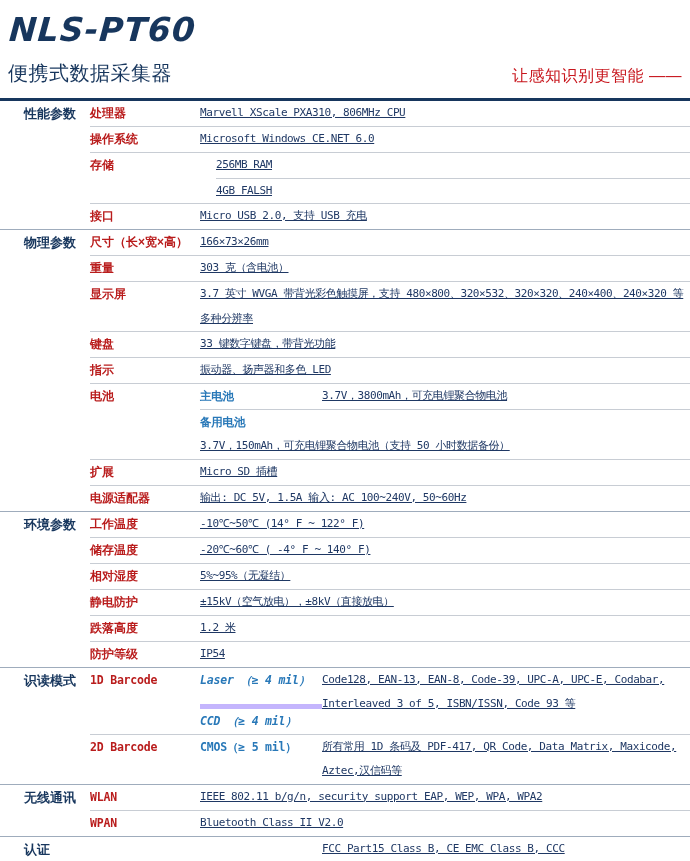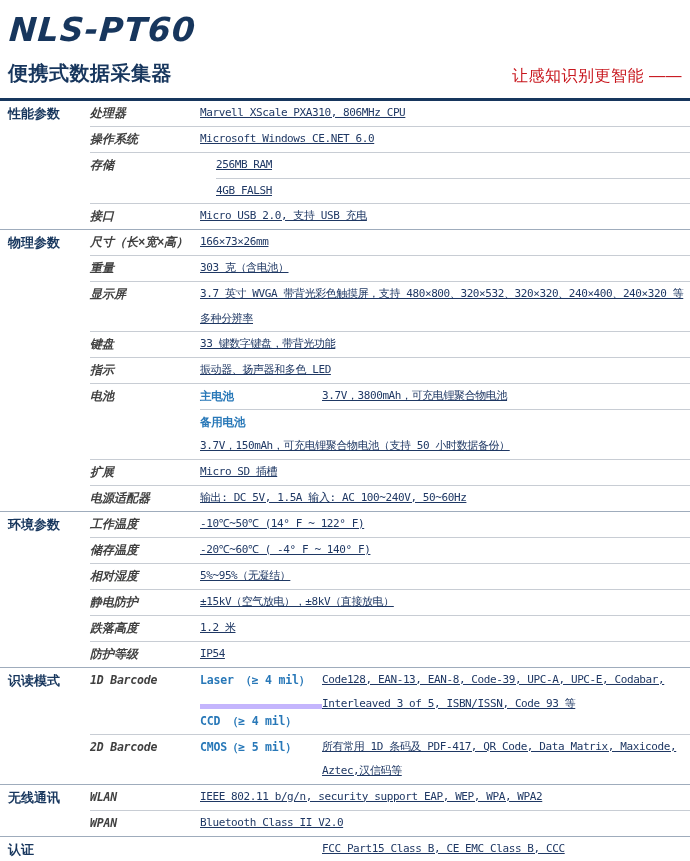--- a/index.html
+++ b/index.html
@@ -10,38 +10,38 @@
   }
   
   .header{padding:12px 8px 0 8px;}
   .model{
     font-family:"DejaVu Sans",sans-serif;
     font-style:italic;font-weight:700;font-size:33px;line-height:36px;
     color:#17365D;letter-spacing:1px;transform:skewX(-4deg);transform-origin:left bottom;
     display:inline-block;
   }
   .subtitle-row{display:flex;justify-content:space-between;align-items:flex-end;margin-top:12px;}
-  .product-name{font-size:20px;font-weight:700;color:#17365D;letter-spacing:0.5px;}
+  .product-name{font-size:20px;font-weight:400;color:#17365D;letter-spacing:0.5px;}
   .tagline{font-size:16px;font-weight:400;color:#C8161D;letter-spacing:0.5px;}
   .top-rule{height:3px;background:#17365D;margin-top:11px;}
 
   
   .spec-table{border-bottom:2px solid #17365D;}
   .section{display:flex;align-items:stretch;}
   .section + .section{border-top:1px solid #9FACBC;}
   .cat{
-    width:90px;flex:none;box-sizing:border-box;padding-left:8px;padding-right:2px;
+    width:90px;flex:none;box-sizing:border-box;padding-left:24px;padding-right:2px;
     color:#17365D;font-weight:700;font-size:13px;line-height:25px;
   }
   .rows{flex:1;display:flex;flex-direction:column;min-width:0;}
   .row{display:flex;align-items:flex-start;min-height:25px;}
   .row + .row{border-top:1px solid #C8CDD4;}
   .attr{
     width:110px;flex:none;box-sizing:border-box;padding-right:4px;
-    color:#404040;font-weight:700;font-size:12px;line-height:24.5px;font-style:italic;
+    color:#b91c1c;font-weight:700;font-size:12px;line-height:24.5px;
   }
   .attr.mono{font-family:"DejaVu Sans Mono","Liberation Mono",monospace;font-size:11.5px;letter-spacing:-0.2px;}
   .attr.wide{width:232px;}
   .sub{
     width:122px;flex:none;box-sizing:border-box;padding-right:4px;
     color:#2878B8;font-weight:700;font-size:11.5px;line-height:24.5px;
     font-family:"DejaVu Sans Mono","Liberation Mono",monospace;letter-spacing:-0.2px;
   }
   .val{
     flex:1;min-width:0;color:#1F3864;font-size:11px;line-height:24.5px;
@@ -54,21 +54,21 @@
   .vline{min-height:24.5px;display:flex;align-items:flex-start;margin-left:16px;}
   .vline + .vline{border-top:1px solid #C8CDD4;}
   .vline .val{flex:1;}
   
   .substack{flex:1;display:flex;flex-direction:column;min-width:0;}
   .subrow{display:flex;align-items:flex-start;min-height:24.5px;}
   .subrow + .subrow{border-top:1px solid #C8CDD4;flex-direction:column;}
   
   .bc-wrap{flex:1;display:flex;align-items:stretch;min-width:0;}
   .subcol{width:122px;flex:none;display:flex;flex-direction:column;box-sizing:border-box;}
-  .subcell{min-height:24.5px;display:flex;align-items:center;}
+  .subcell{min-height:24.5px;display:flex;align-items:center;font-style:italic;}
   .subcell + .subcell{border-top:5px solid #c4b5fd;margin-top:12px;}
   .subcell .sub{width:100%;}
 
   
   .footer{display:flex;justify-content:space-between;align-items:center;padding:17px 8px 0 8px;}
 </style>
 </head>
 <body>
 
 <div class="header">

